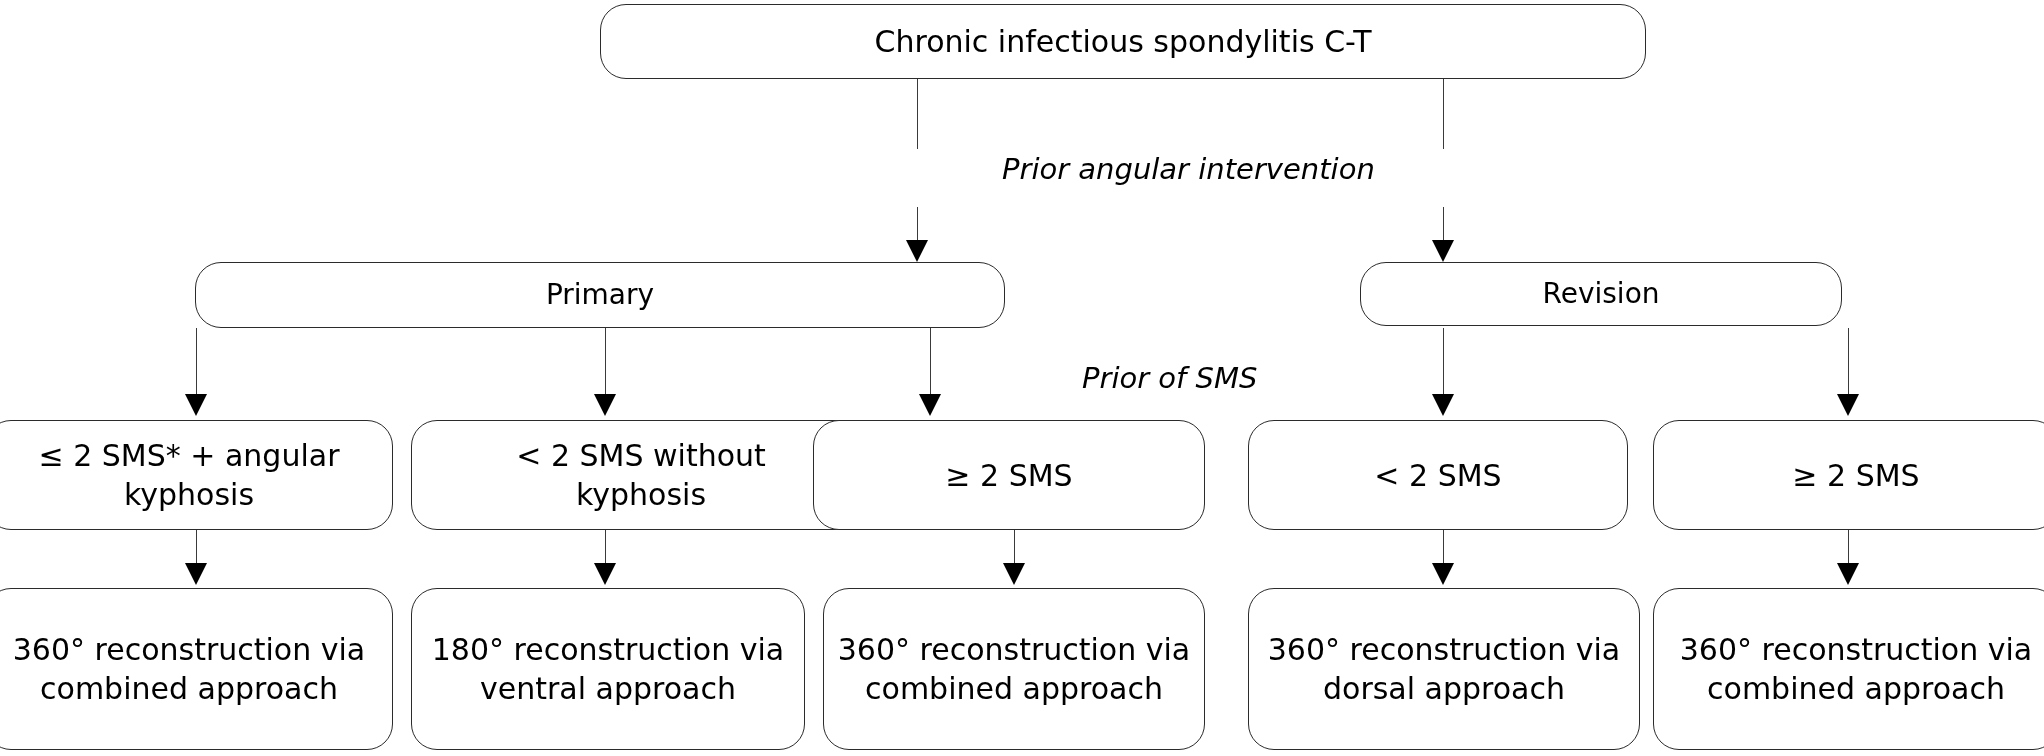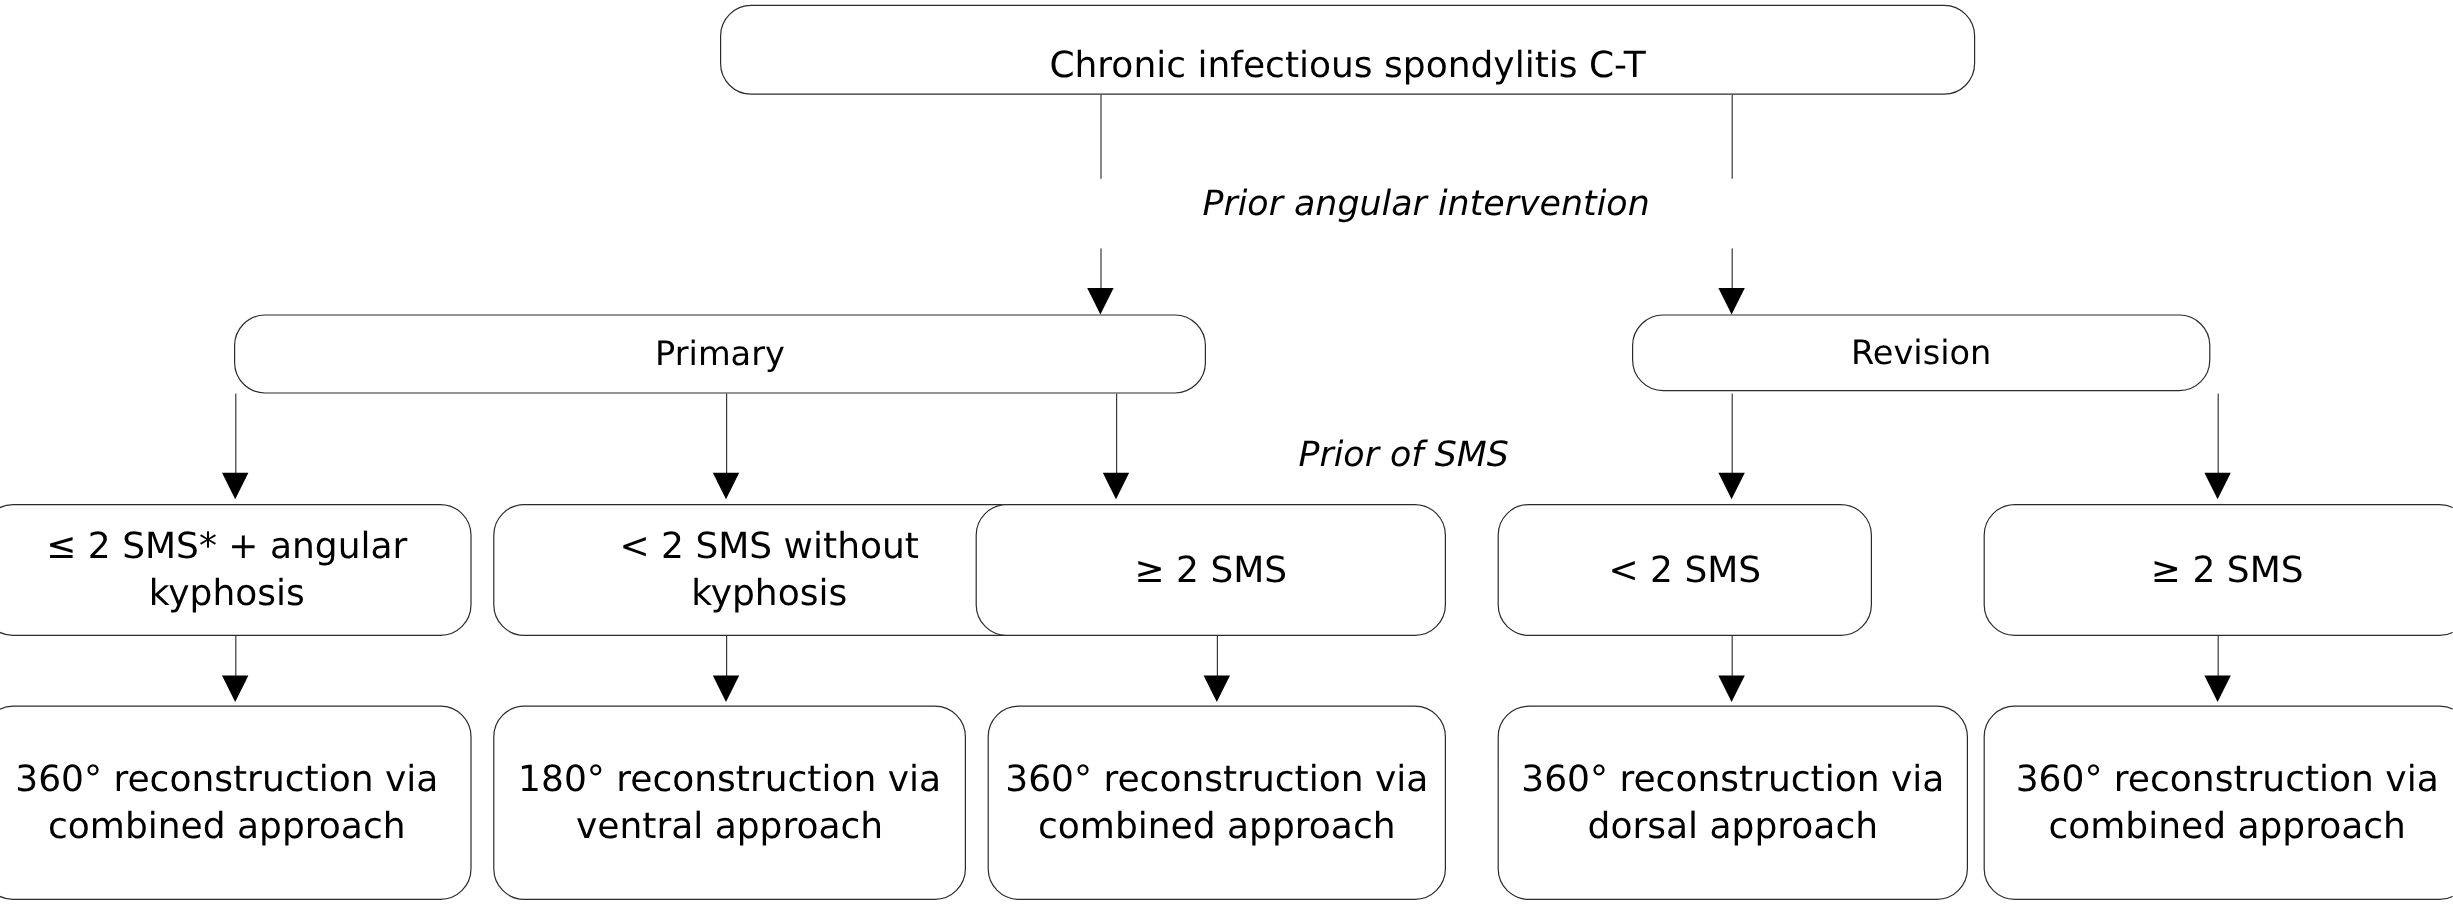--- a/index.html
+++ b/index.html
@@ -27,21 +27,21 @@
     text-align: center;
     color: #000000;
     line-height: 1.30;
     padding: 4px 10px;
   }
   .node .txt {
     display: block;
     width: 100%;
     white-space: pre-line;
   }
-  .root-node   { font-size: 30px; align-items: flex-end; }
+  .root-node   { font-size: 30px; }
   .level2-node { font-size: 28px; }
   .level3-node { font-size: 30px; }
   .level4-node { font-size: 30px; }
 
   .edge-label {
     position: absolute;
     font-style: italic;
     font-size: 29px;
     color: #000000;
     white-space: nowrap;
@@ -113,21 +113,21 @@
 
   <div class="node level3-node" style="left:411px; top:420px; width:460px; height:110px;justify-content:center;">
     <span class="txt">&lt; 2 SMS without
 kyphosis</span>
   </div>
 
   <div class="node level3-node" style="left:813px; top:420px; width:392px; height:110px;">
     <span class="txt">≥ 2 SMS</span>
   </div>
 
-  <div class="node level3-node" style="left:1248px; top:420px; width:312px; height:110px;justify-content:center;">
+  <div class="node level3-node" style="left:1248px; top:420px; width:380px; height:110px;justify-content:center;">
     <span class="txt">&lt; 2 SMS</span>
   </div>
 
   <div class="node level3-node" style="left:1653px; top:420px; width:406px; height:110px;">
     <span class="txt">≥ 2 SMS</span>
   </div>
 
   <div class="vline" style="left:196px; top:530px; height:36px;"></div>
   <div class="arrowhead" style="left:185px; top:563px;"></div>
 

